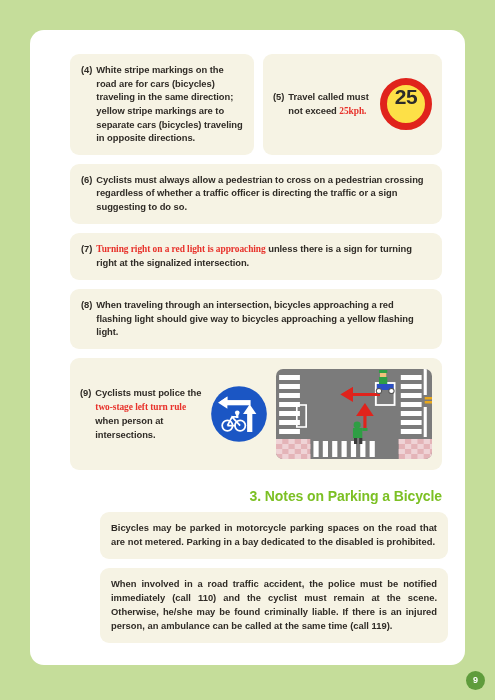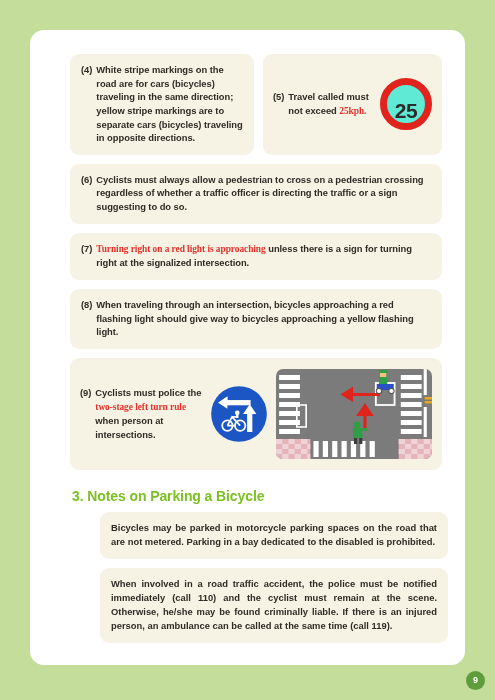--- a/index.html
+++ b/index.html
@@ -64,24 +64,24 @@
     padding-right:4px;
     white-space:nowrap;
   }
   .txt{flex:1 1 auto;}
   .red{color:#e8312a;font-family:Liberation Serif, serif;}
   .speed-text{flex:1 1 auto;}
   .speed-sign{
     flex:0 0 auto;
     width:52px;height:52px;
     border-radius:50%;
-    background:#5eead4;
+    background:#fde047;
     border:7px solid #e0231c;
     box-sizing:border-box;
-    display:flex;align-items:flex-end;justify-content:center;
+    display:flex;align-items:flex-start;justify-content:center;
     color:#2b2b2b;
     font-size:21px;
     font-weight:bold;
     letter-spacing:-0.5px;
   }
   
   .card-9{
     display:flex;
     align-items:center;
     gap:8px;
@@ -97,20 +97,21 @@
     height:90px;
     border-radius:7px;
     overflow:hidden;
   }
   .heading{
     color:#7cc024;
     font-size:14px;
     font-weight:bold;
     margin:12px 0 8px 2px;
     letter-spacing:-0.1px;
+    text-align:right;
   }
   .sub-card{
     margin-left:30px;
     width:348px;
   }
   .para{
     font-size:9.4px;
     line-height:1.5;
     color:#2f2b26;
     font-weight:bold;

